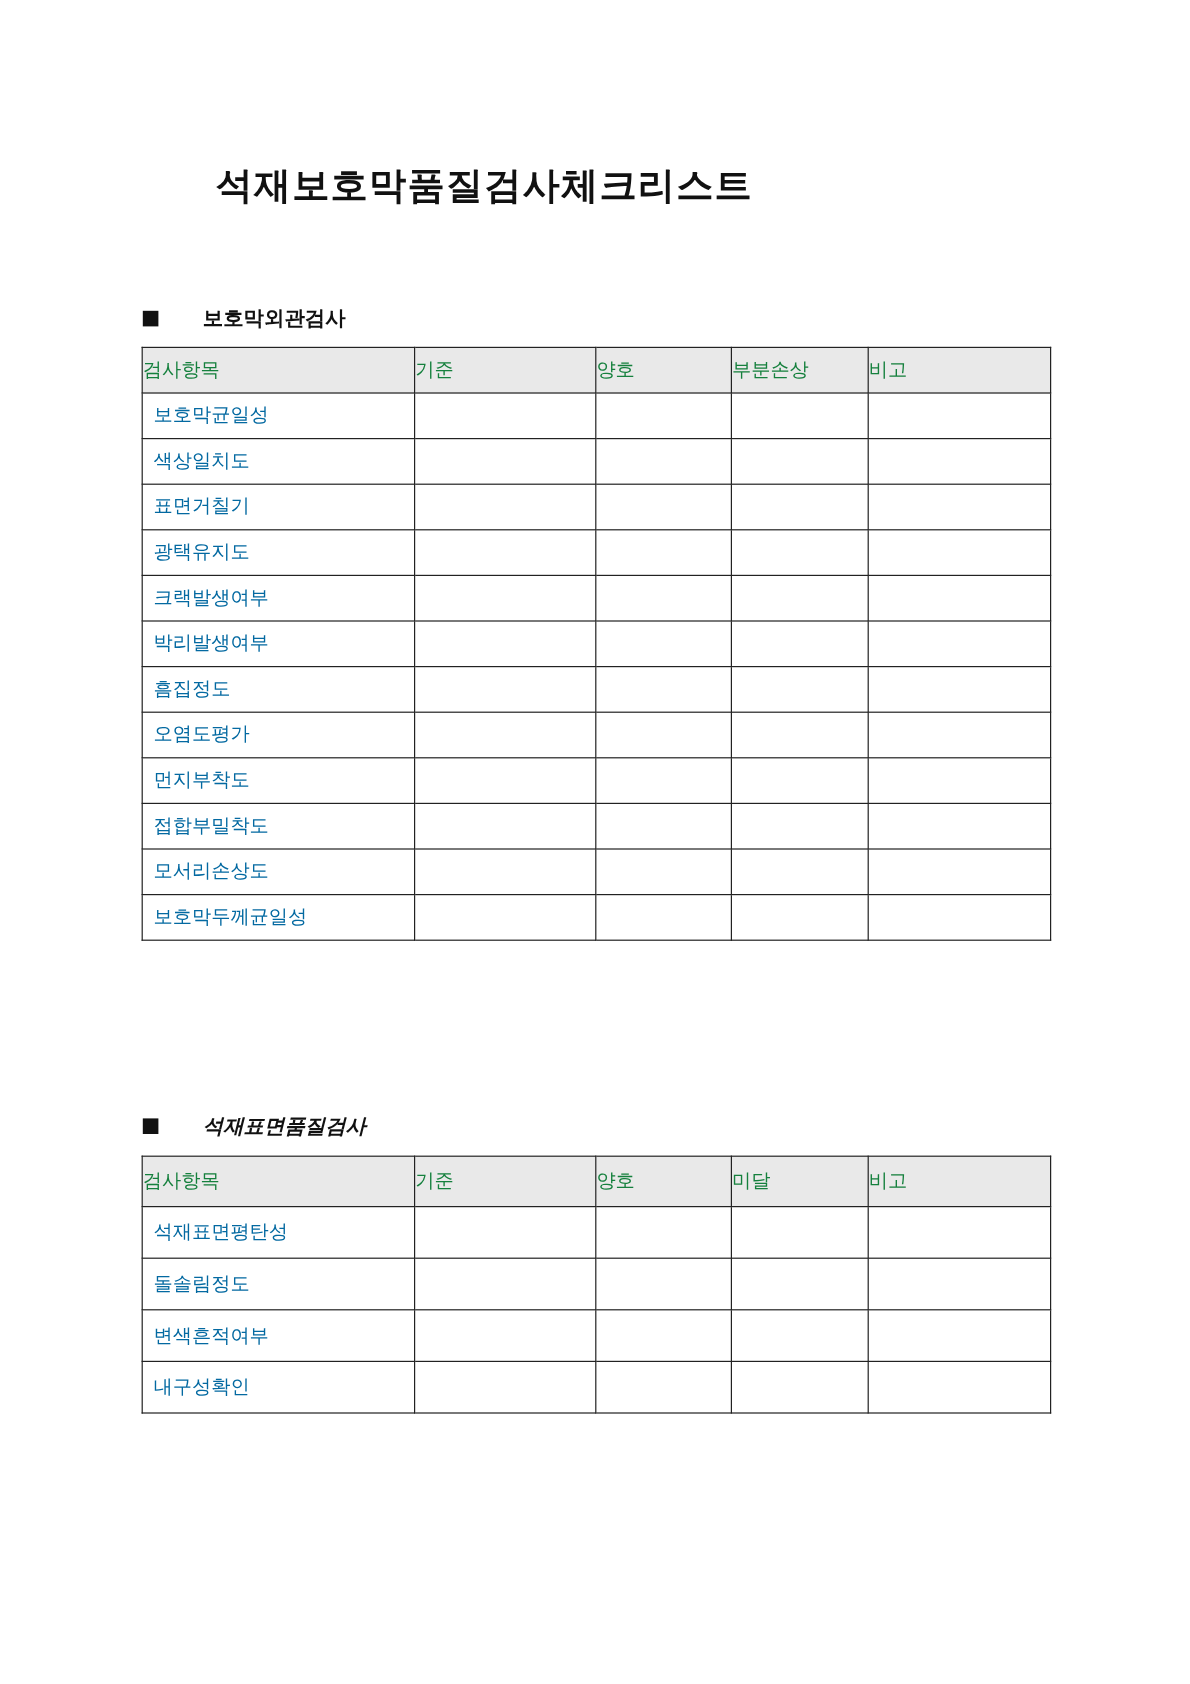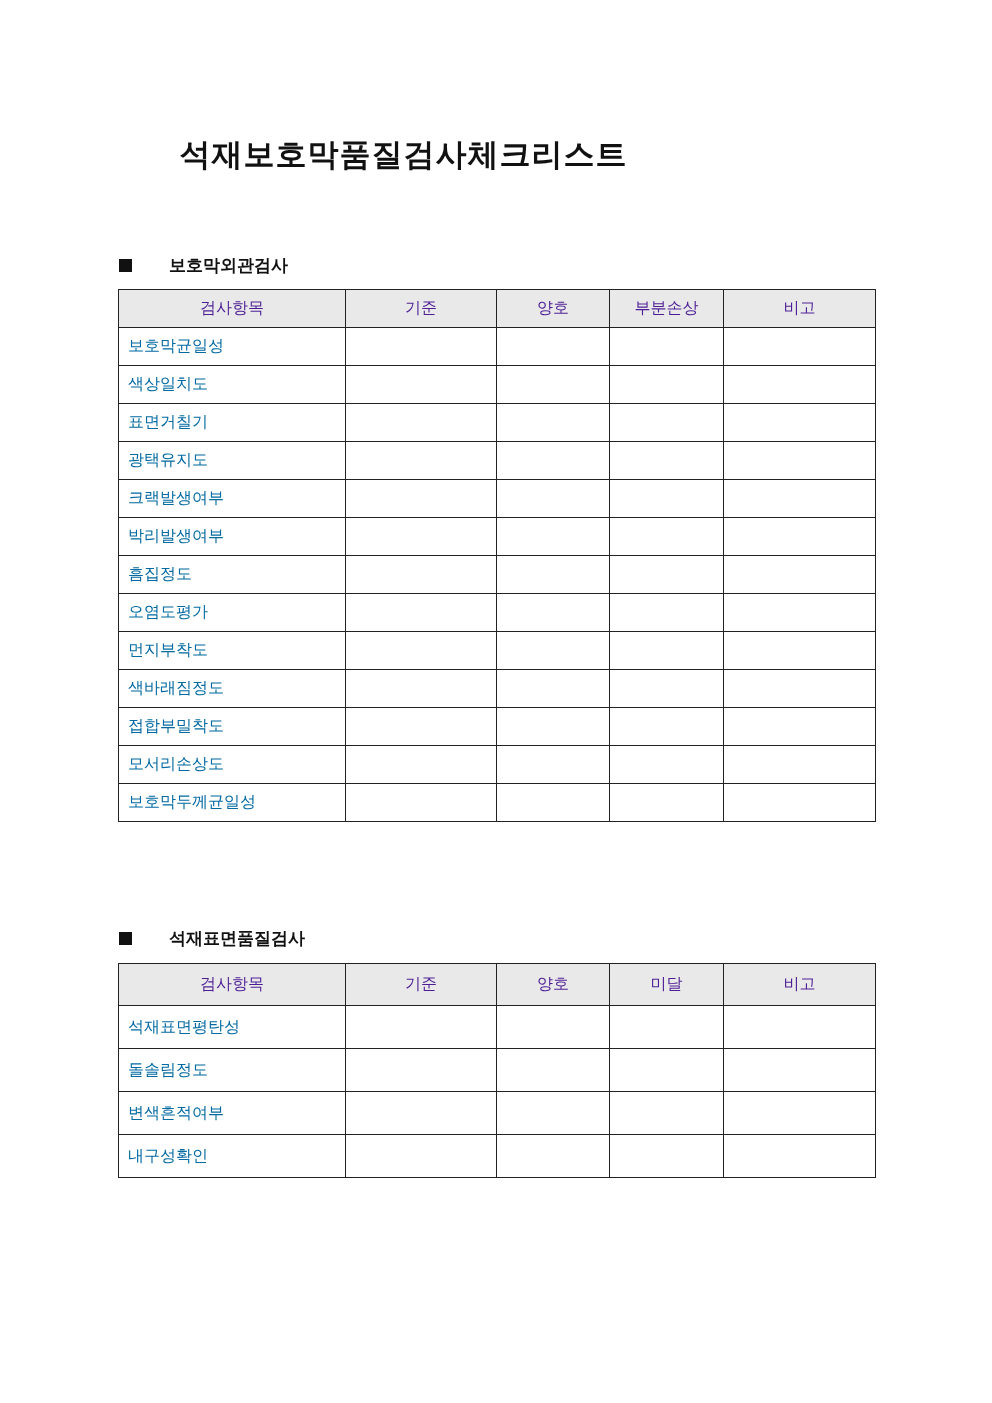--- a/index.html
+++ b/index.html
@@ -21,21 +21,21 @@
     }
     table.chk {
       position: absolute; left: 118px; width: 757px;
       border-collapse: collapse; table-layout: fixed;
       font-size: 16px;
     }
     table.chk th, table.chk td {
       border: 1px solid #222; padding: 0;
     }
     table.chk th {
-      background: #e9e9e9; font-weight: normal; text-align: center; color: #4c1d95;
+      background: #e9e9e9; font-weight: normal; text-align: left; color: #15803d;
     }
     table.chk td.item { padding-left: 9px; color: #0369a1; }
     #t1 { top: 289px; }
     #t1 th { height: 37px; }
     #t1 td { height: 37px; }
     #t2 { top: 963px; }
     #t2 th { height: 41px; }
     #t2 td { height: 42px; }
   </style>
 </head>
@@ -123,27 +123,20 @@
         <td></td>
       </tr>
       <tr>
         <td class="item">먼지부착도</td>
         <td></td>
         <td></td>
         <td></td>
         <td></td>
       </tr>
       <tr>
-        <td class="item">색바래짐정도</td>
-        <td></td>
-        <td></td>
-        <td></td>
-        <td></td>
-      </tr>
-      <tr>
         <td class="item">접합부밀착도</td>
         <td></td>
         <td></td>
         <td></td>
         <td></td>
       </tr>
       <tr>
         <td class="item">모서리손상도</td>
         <td></td>
         <td></td>
@@ -153,21 +146,21 @@
       <tr>
         <td class="item">보호막두께균일성</td>
         <td></td>
         <td></td>
         <td></td>
         <td></td>
       </tr>
     </tbody>
 </table>
 
-<div class="section-heading" style="top:927px;">
+<div class="section-heading" style="top:927px;font-style:italic;">
   <span class="sq"></span>
   <span>석재표면품질검사</span>
 </div>
 
 <table class="chk" id="t2">
   <colgroup>
     <col style="width:227px">
       <col style="width:151px">
       <col style="width:113px">
       <col style="width:114px">

